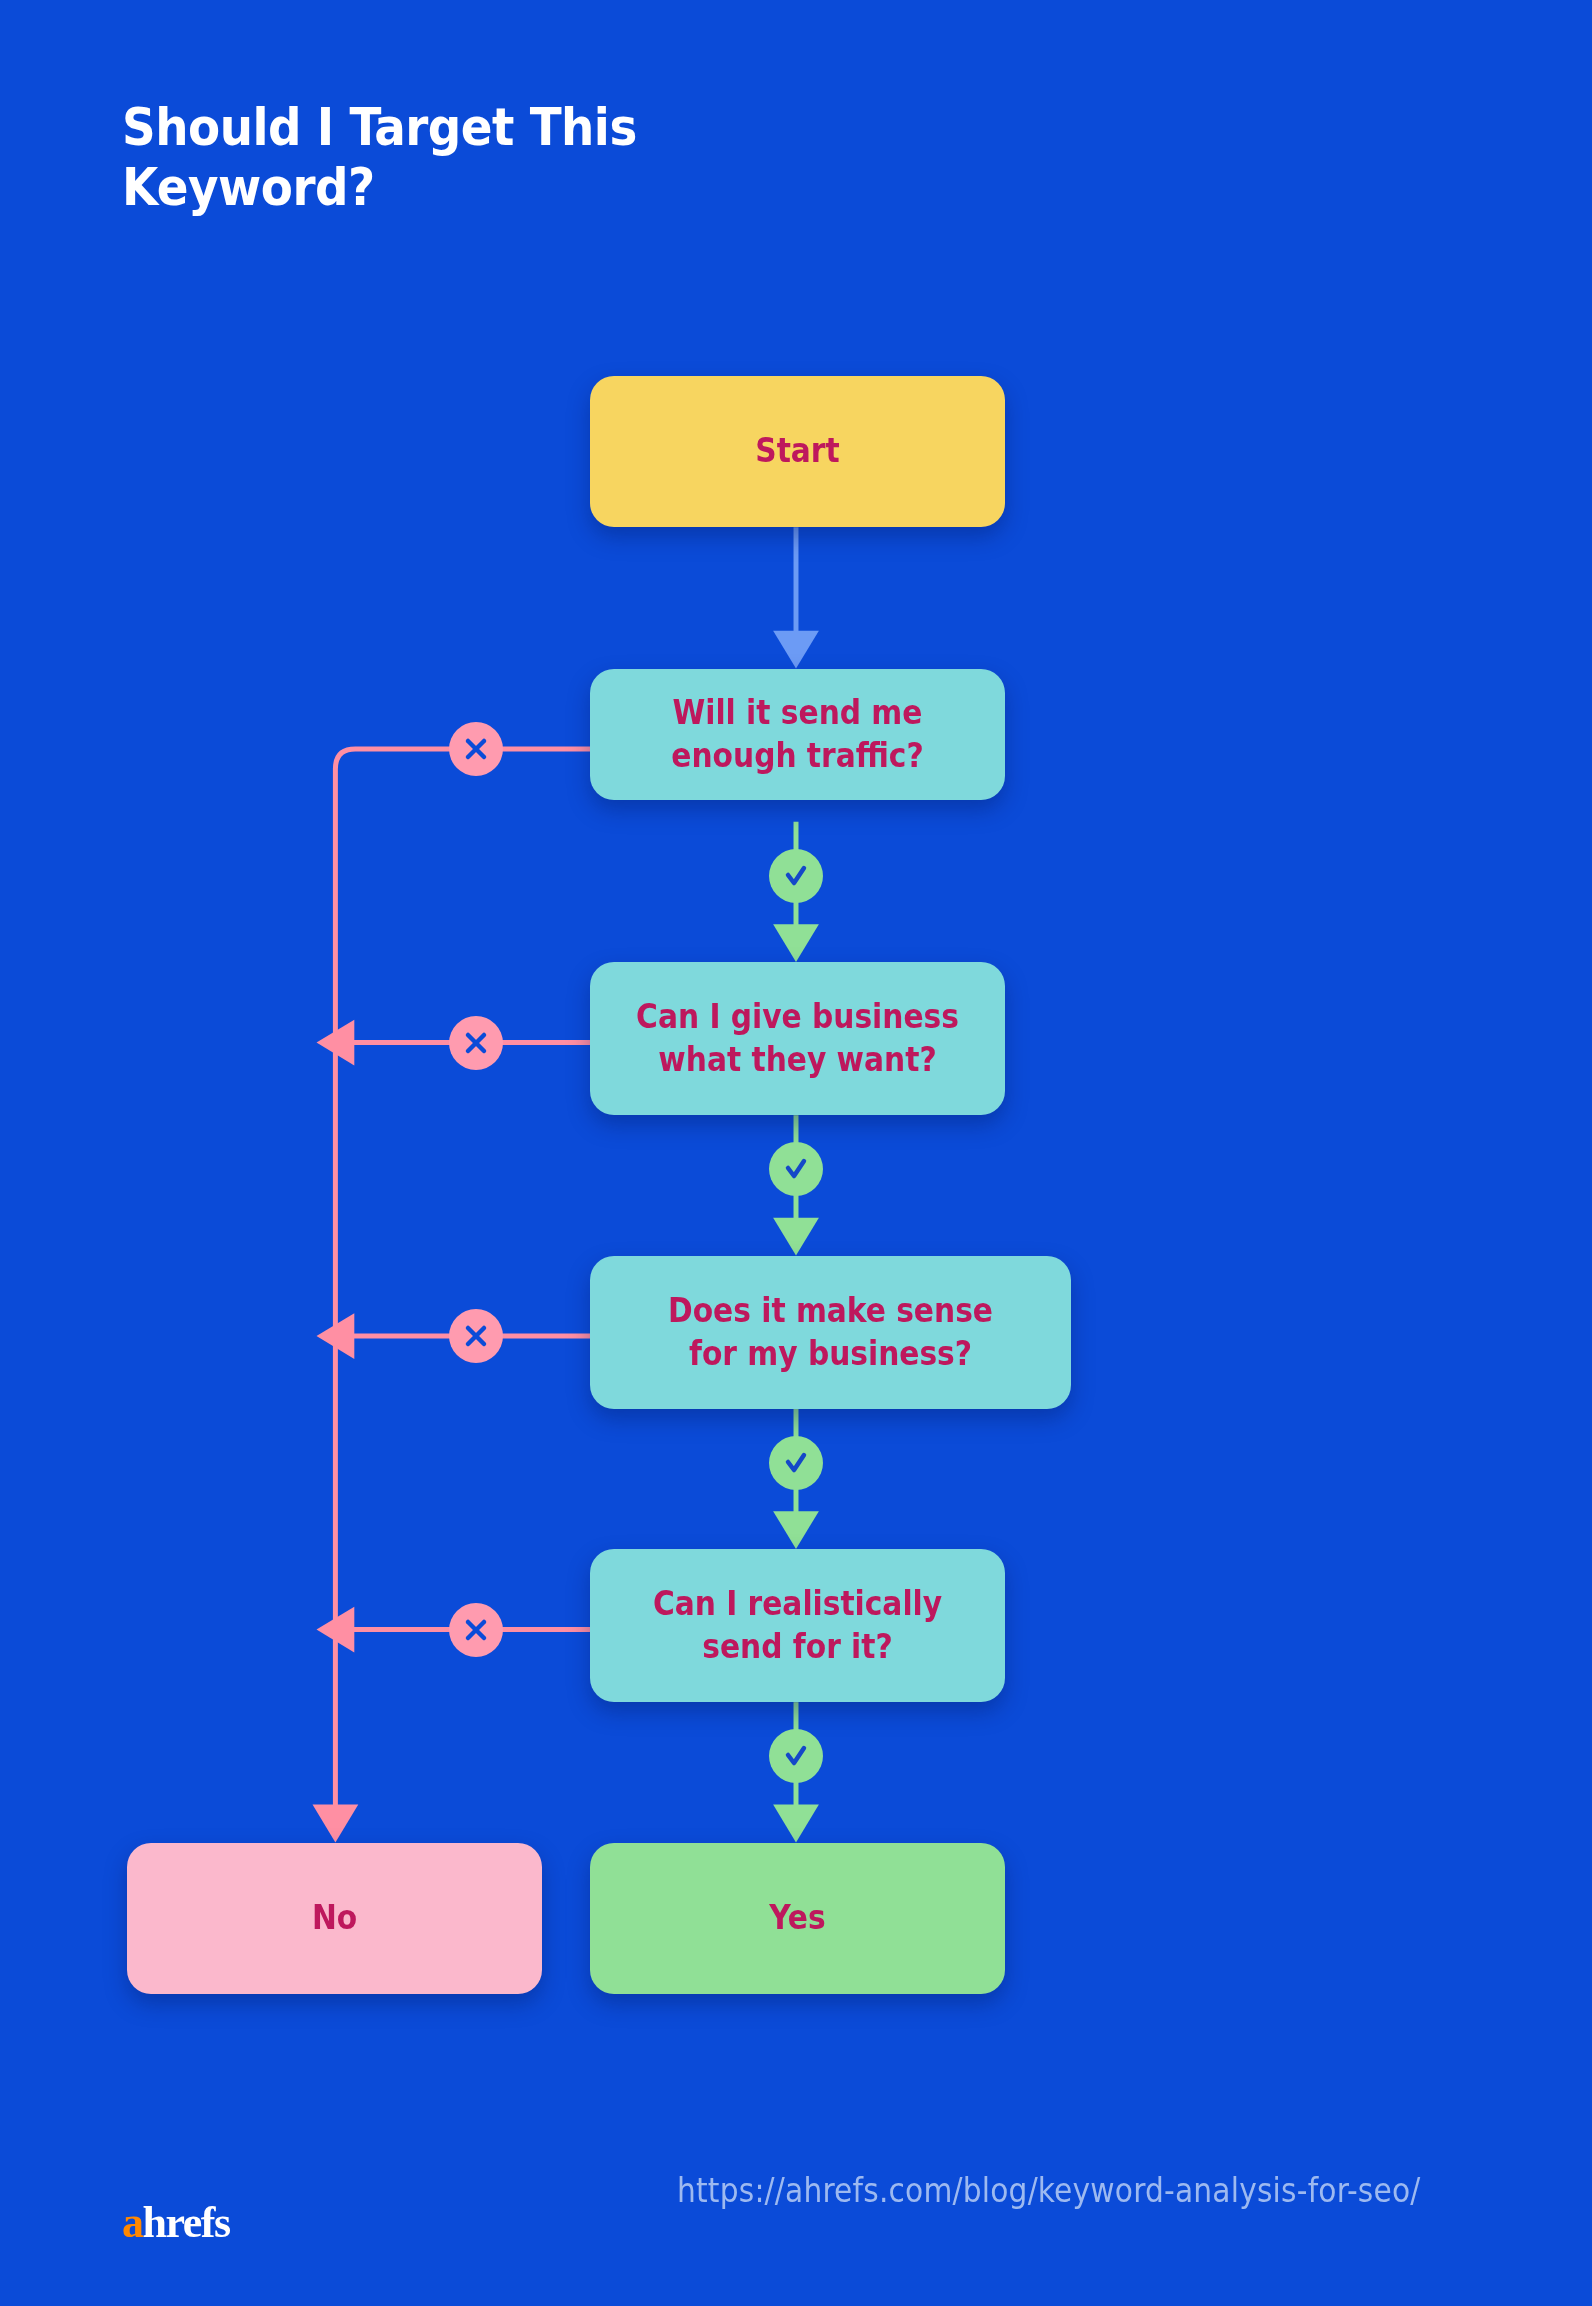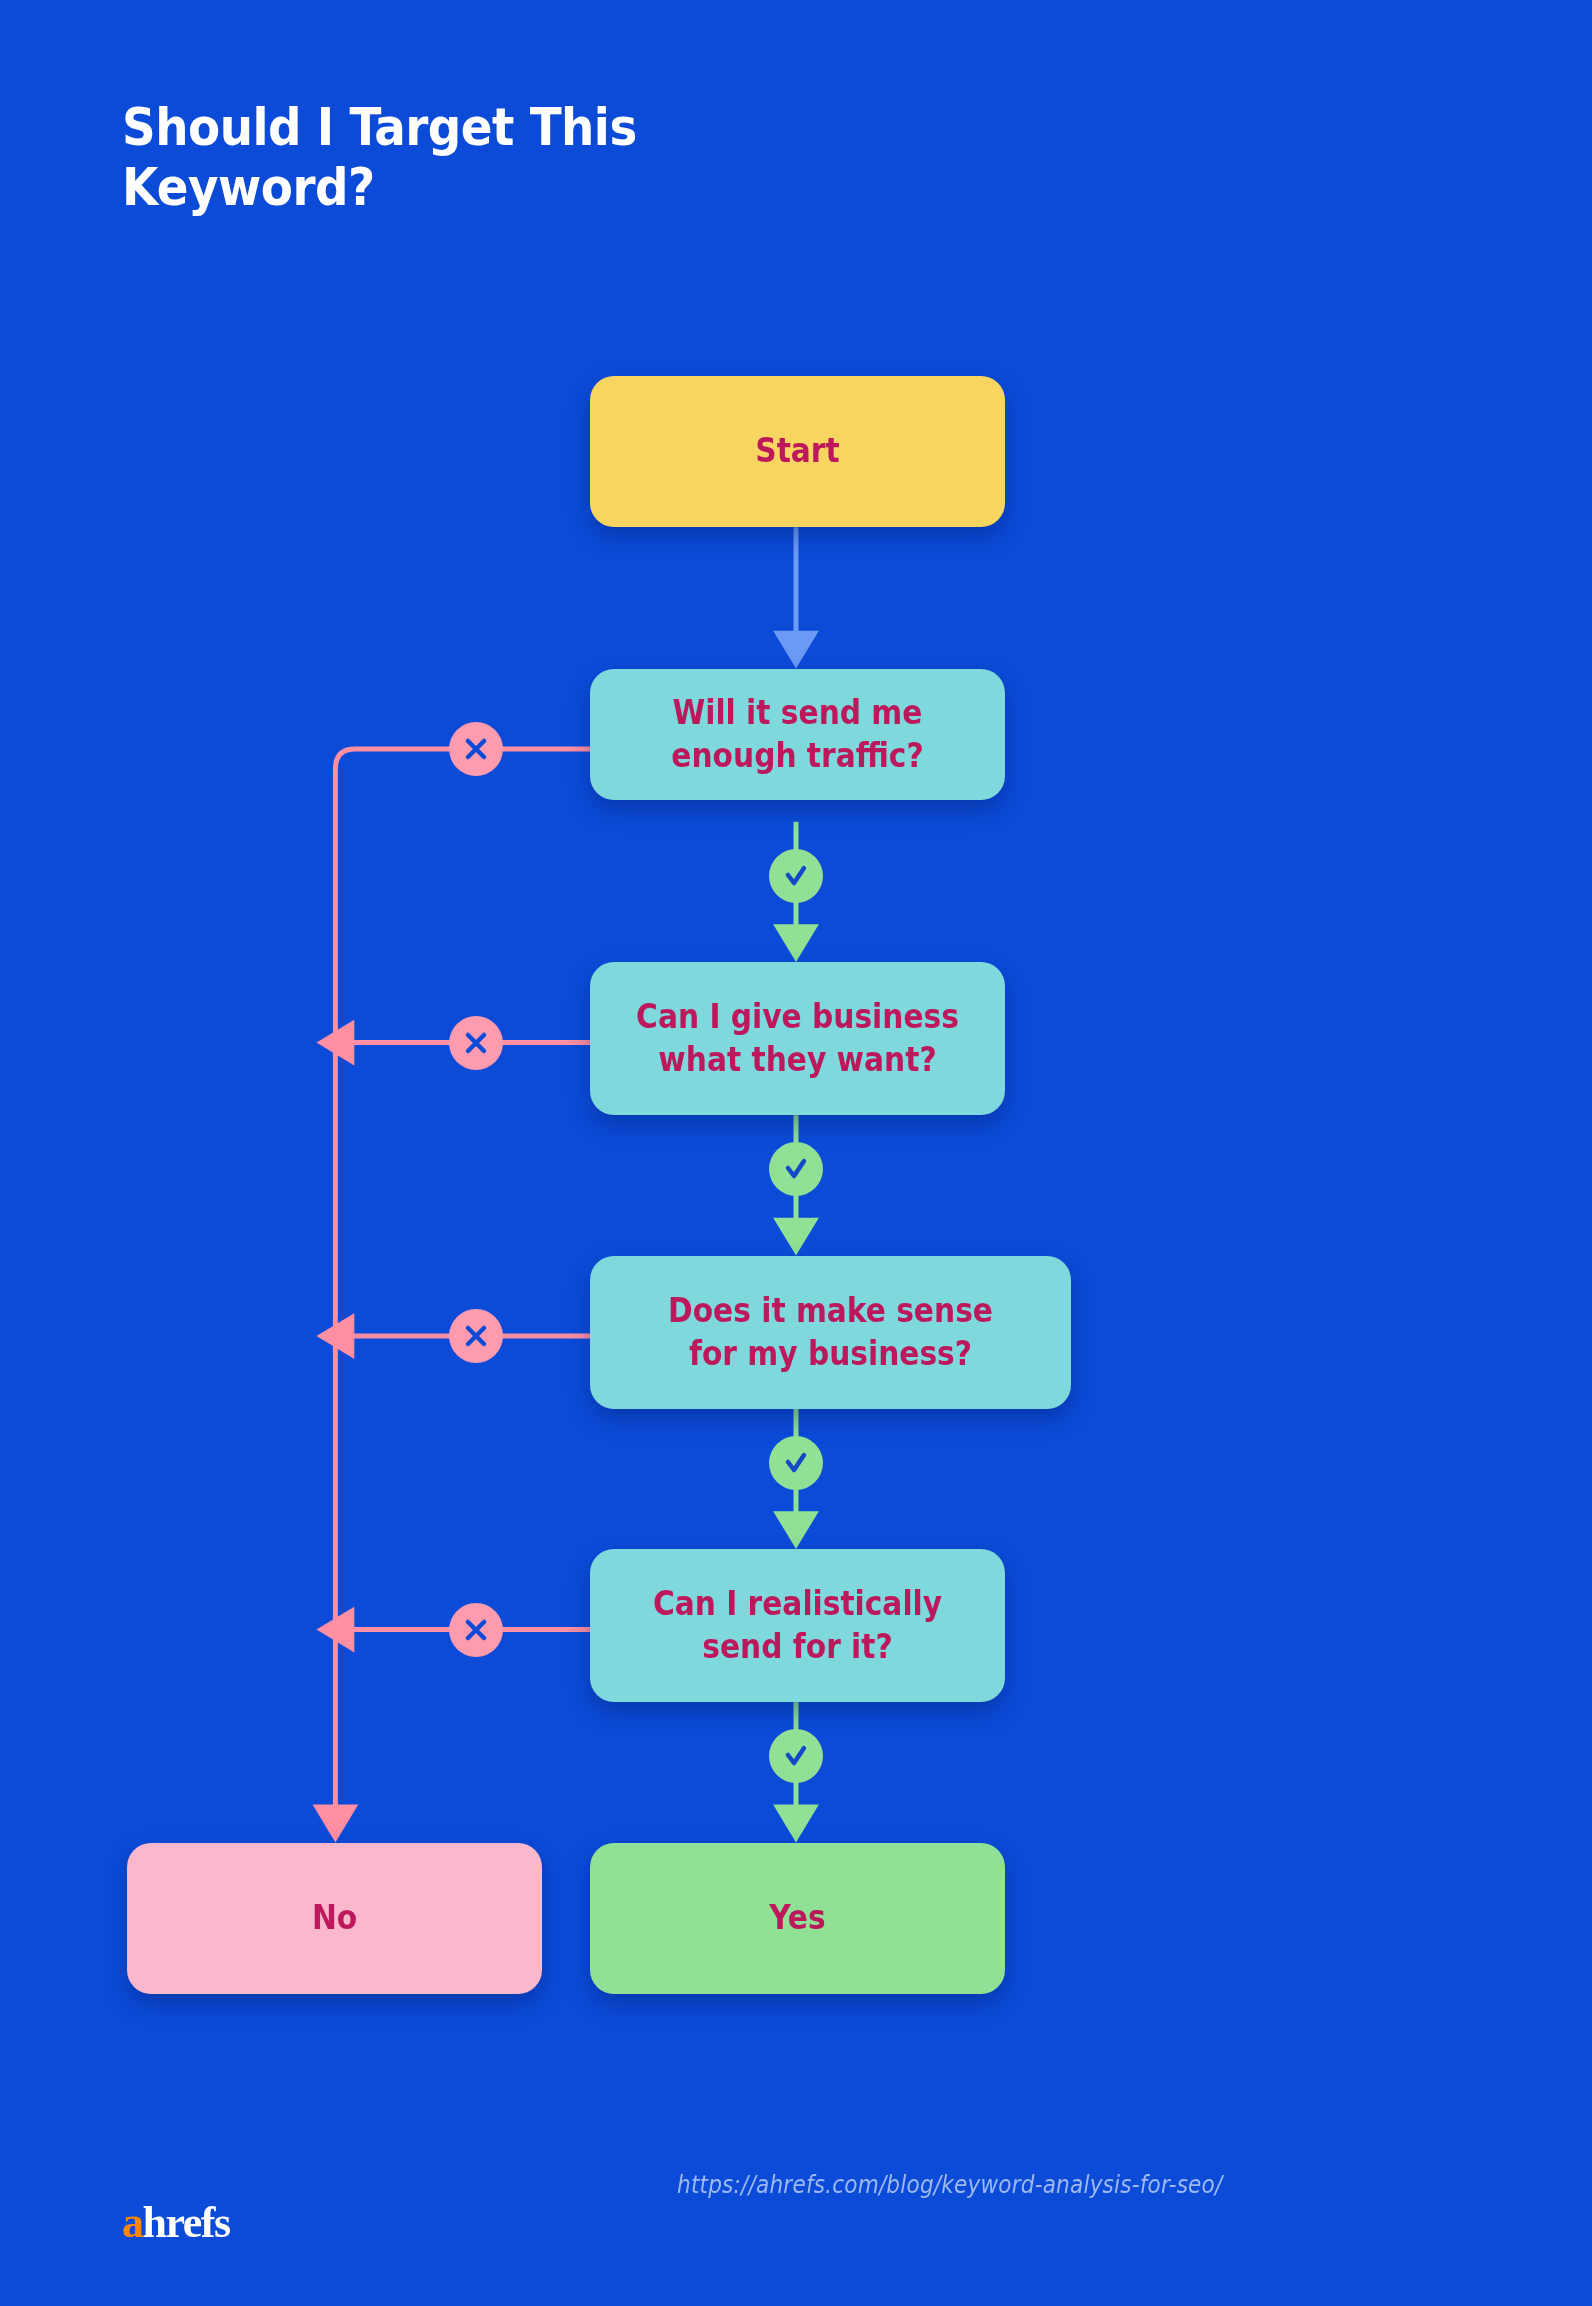--- a/index.html
+++ b/index.html
@@ -68,24 +68,23 @@
     font-weight:bold; font-size:44px;
     letter-spacing:-1.5px;
     color:#FFFFFF;
     line-height:1;
     margin-top:44px;
   }
   #footer-logo .a { color:#FF8800; }
   #footer-url {
     position:absolute; left:677px; top:2171px;
     font-family:"DejaVu Sans Condensed","Liberation Sans", sans-serif;
-    font-size:24px; font-weight:normal;
+    font-size:33px; font-weight:normal;
     color:#9DB9F0;
     letter-spacing:0.2px;
-    font-style:italic;
   }
 </style>
 </head>
 <body>
 
 <h1 id="title">Should I Target This
 Keyword?</h1>
 
 <svg id="connectors" viewBox="0 0 1600 2318" width="1592" height="2306">
 

